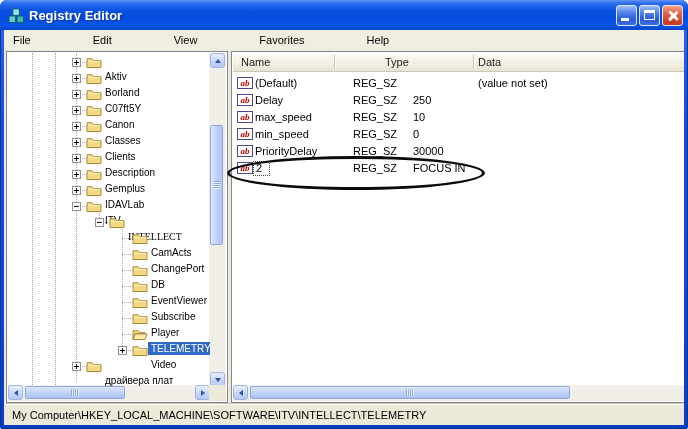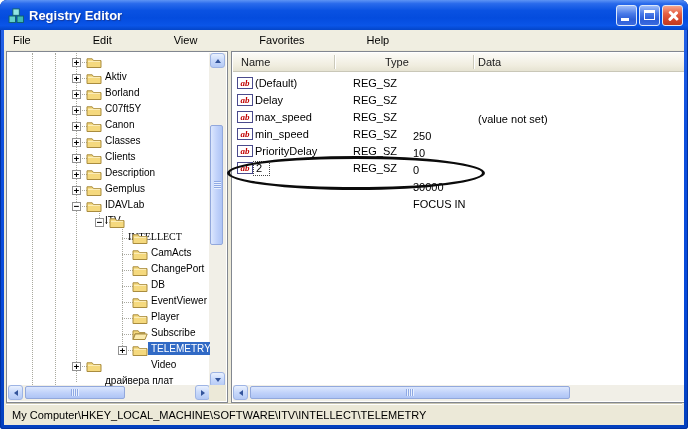--- a/index.html
+++ b/index.html
@@ -72,21 +72,21 @@
     background:linear-gradient(180deg,#FCFBF7 0%,#F0EDDF 70%,#E6E3D2 100%); border-bottom:1px solid #C9C7B8; box-sizing:border-box; }
   .h { position:absolute; top:3px; font-size:11px; color:#1A1A1A; }
   .h-name { left:8px; } .h-type { left:120px;margin-left:32px; } .h-data { left:245px; }
   .hsep { position:absolute; top:2px; height:14px; width:1px; background:#CBC9BA; box-shadow:1px 0 0 #FFFFFF; }
   .hsep1 { left:101px; } .hsep2 { left:240px; }
   .lrows { position:absolute; left:1px; top:23px; right:1px; }
   .lrow { position:relative; height:17px; }
   .abico { position:absolute; left:4px; top:2px; width:16px; height:12px; border:1px solid #4A4A8C; background:#fff;
     color:#C00000; font:italic bold 9px/10px "Liberation Serif", serif; text-align:center; box-sizing:border-box; }
   .c-name,.c-type,.c-data { position:absolute; top:2px; font-size:11px; color:#000; white-space:nowrap; }
-  .c-name { left:22px; } .c-type { left:120px; } .c-data { left:180px;margin-top:36px; } .c-data.far { left:245px; }
+  .c-name { left:22px; } .c-type { left:120px; } .c-data { left:180px; } .c-data.far { left:245px; }
   .c-name.fb { left:20px; top:1px; border:1px dotted #444; padding:0 7px 1px 2px; }
   .circle { position:absolute; left:-5px; top:104px; width:252px; height:28px; border:3px solid #0B0B0B; border-radius:50%; z-index:6; pointer-events:none; }
 
   .statusbar { position:absolute; left:2px; right:2px; bottom:0; height:21px; background:#ECE9D8;
     border-top:1px solid #FFFFFF; box-shadow:0 -1px 0 #C8C5B2; font-size:11px; line-height:20px; padding-left:6px; color:#000; box-sizing:border-box; }
 
   .symdefs { position:absolute; width:0; height:0; overflow:hidden; }
 </style>
 </head>
 <body>
@@ -235,27 +235,27 @@
         <div class="trow lvl2">
           <svg class="fsvg">
               <use href="#sym-folder"></use>
             </svg>
           <span class="tlbl">EventViewer</span>
         </div>
         <div class="trow lvl2">
           <svg class="fsvg">
               <use href="#sym-folder"></use>
             </svg>
+          <span class="tlbl">Subscribe</span>
+        </div>
+        <div class="trow lvl2">
+          <svg class="fsvg">
+              <use href="#sym-folder"></use>
+            </svg>
           <span class="tlbl">Player</span>
-        </div>
-        <div class="trow lvl2">
-          <svg class="fsvg">
-              <use href="#sym-folder"></use>
-            </svg>
-          <span class="tlbl">Subscribe</span>
         </div>
         <div class="trow lvl2">
           <svg class="fsvg">
               <use href="#sym-folder-open"></use>
             </svg>
           <span class="tlbl sel">TELEMETRY</span>
         </div>
         <div class="trow lvl2">
           <span class="exp">+</span>
           <svg class="fsvg">

